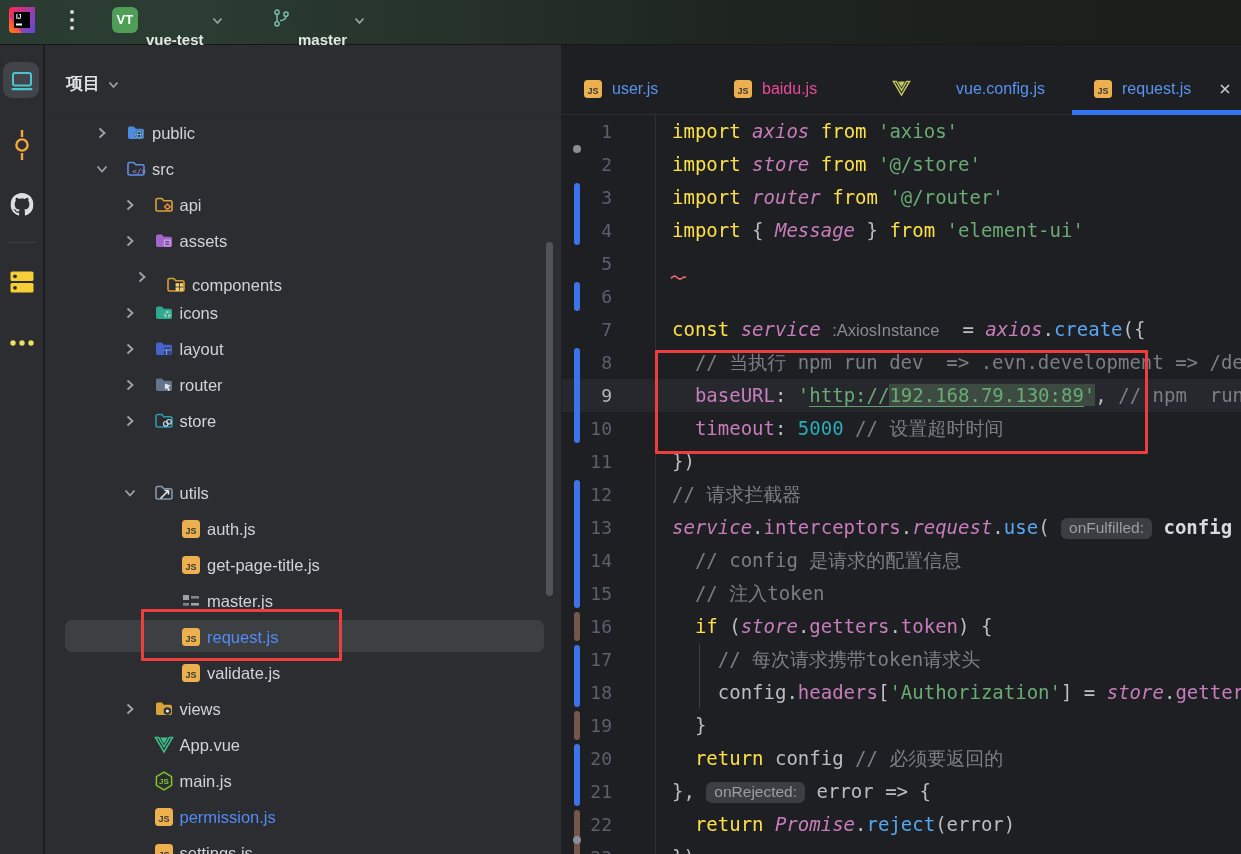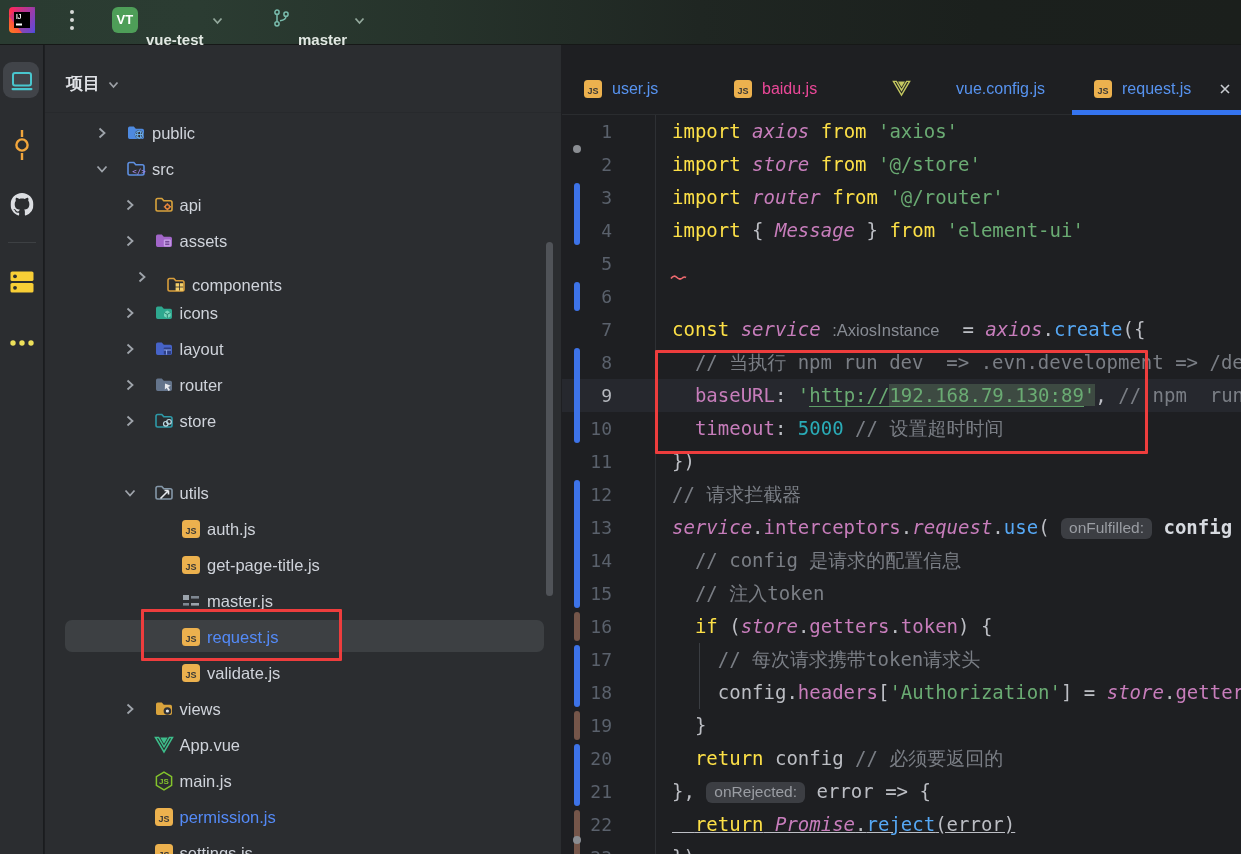--- a/index.html
+++ b/index.html
@@ -544,21 +544,21 @@
         <div class="cl" style="top: 527.5px;"><span class="tk-pl">    </span><span class="tk-com">// 每次请求携带token请求头</span></div>
         <div class="lnum" style="top: 560.5px;">18</div>
         <div class="cl" style="top: 560.5px;"><span class="tk-pl">    config.</span><span class="tk-prop">headers</span><span class="tk-pl">[</span><span class="tk-str">'Authorization'</span><span class="tk-pl">] = </span><span class="tk-id">store</span><span class="tk-pl">.</span><span class="tk-prop">getters</span></div>
         <div class="lnum" style="top: 593.5px;">19</div>
         <div class="cl" style="top: 593.5px;"><span class="tk-pl">  }</span></div>
         <div class="lnum" style="top: 626.5px;">20</div>
         <div class="cl" style="top: 626.5px;"><span class="tk-pl">  </span><span class="tk-kw">return</span><span class="tk-pl"> config </span><span class="tk-com">// 必须要返回的</span></div>
         <div class="lnum" style="top: 659.5px;">21</div>
         <div class="cl" style="top: 659.5px;"><span class="tk-pl">}, </span><span class="tk-pill">onRejected:</span><span class="tk-pl"> error =&gt; {</span></div>
         <div class="lnum" style="top: 692.5px;">22</div>
-        <div class="cl" style="top: 692.5px; text-decoration: underline;"><span class="tk-pl">  </span><span class="tk-kw">return</span><span class="tk-pl"> </span><span class="tk-id">Promise</span><span class="tk-pl">.</span><span class="tk-fn">reject</span><span class="tk-pl">(error)</span></div>
+        <div class="cl" style="top: 692.5px;"><span class="tk-pl">  </span><span class="tk-kw">return</span><span class="tk-pl"> </span><span class="tk-id">Promise</span><span class="tk-pl">.</span><span class="tk-fn">reject</span><span class="tk-pl">(error)</span></div>
         <div class="lnum" style="top: 725.5px;">23</div>
         <div class="cl" style="top: 725.5px;"><span class="tk-pl">})</span></div>
         <div id="squiggle" style="left: 108px; top: 152.5px;"><svg width="17" height="10" viewBox="0 0 17 10">
             <path d="M1 6.5 Q4 2.5 7 5.5 T13 5.5 Q14.5 4.5 16 5.5" fill="none" stroke="#EF6A6F" stroke-width="1.7"></path>
           </svg></div>
         <div class="gbar blue" style="top: 67.5px; height: 62px;"></div>
         <div class="gbar blue" style="top: 166.5px; height: 29px;"></div>
         <div class="gbar blue" style="top: 232.5px; height: 95px;"></div>
         <div class="gbar blue" style="top: 364.5px; height: 128px;"></div>
         <div class="gbar brown" style="top: 496.5px; height: 29px;"></div>

